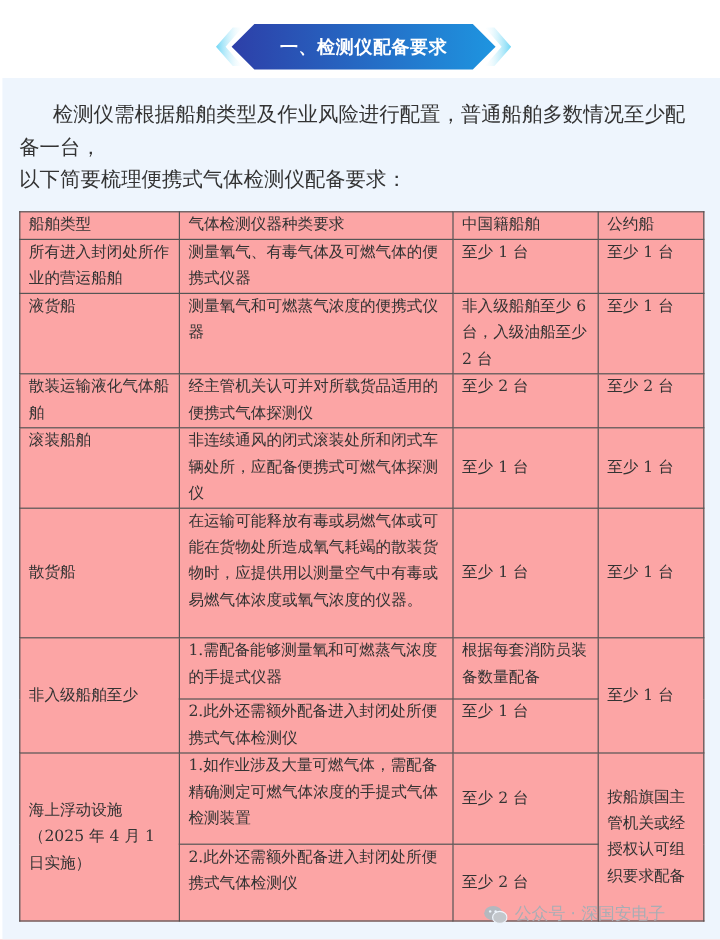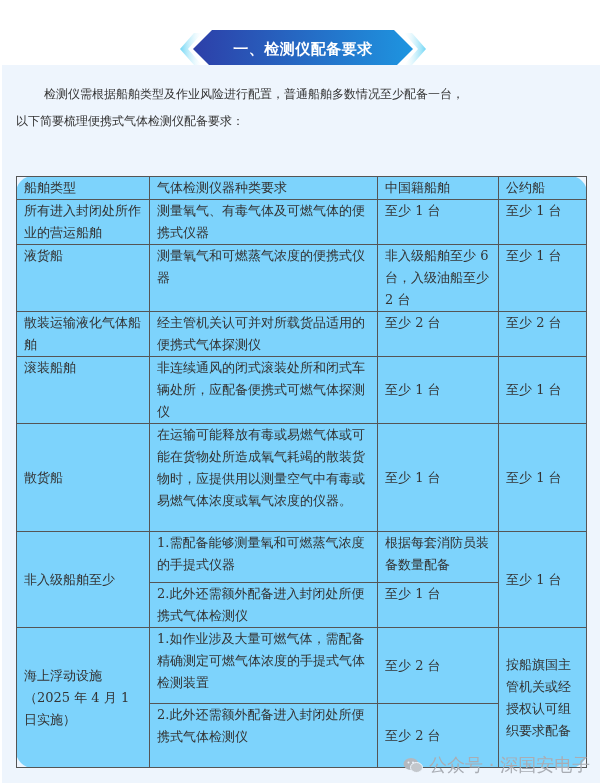--- a/index.html
+++ b/index.html
@@ -1,37 +1,37 @@
 <!DOCTYPE html>
 <html><head>
 <meta charset="utf-8">
 <style>
   html, body { margin:0; padding:0; }
   body { width:600px; height:783px; background:#ffffff; position:relative; overflow:hidden;
          font-family:"DejaVu Serif","Liberation Serif",serif; color:#222; }
-  .banner { position:absolute; left:180px; top:28px; width:246px; height:42px; }
+  .banner { position:absolute; left:180px; top:18px; width:246px; height:42px; }
   .banner svg { position:absolute; left:0; top:0; }
   .banner-title { position:absolute; left:0; top:0; width:246px; height:42px; line-height:42px;
                   text-align:center; color:#fff; font-family:"DejaVu Sans","Liberation Sans",sans-serif;
                   font-weight:bold; font-size:15px; letter-spacing:0.5px; }
   .panel { position:absolute; left:2px; top:65px; width:598px; height:718px; background:#eef5fd; }
   .intro { position:absolute; left:16px; top:82px; width:570px;
-           font-family:Liberation Mono, monospace; font-size:12px; line-height:27px; color:#333; }
+           font-family:Liberation Sans, sans-serif; font-size:17px; line-height:27px; color:#333; }
   .intro p { margin:0; }
   .indent { display:inline-block; width:28px; }
   .term-link { color:#5b6b9b; text-decoration:none; cursor:pointer; }
   .search-icon { display:inline-block; position:relative; width:8px; height:10px; vertical-align:top; margin:0 3px 0 2px; }
   .search-icon::before { content:""; position:absolute; left:0; top:2px; width:4px; height:4px; border:1.2px solid #8a97b8; border-radius:50%; }
   .search-icon::after { content:""; position:absolute; left:5px; top:7px; width:3px; height:1.2px; background:#8a97b8; transform:rotate(45deg); }
-  table.req { position:absolute; left:16px; top:176px; width:570px; border-collapse:collapse; background:#7dd3fc;
-              font-size:13px; line-height:22px; color:#333; table-layout:fixed;border-radius:17px; }
+  table.req { position:absolute; left:16px; top:176px; width:570px; border-collapse:collapse; background:#fca5a5;
+              font-size:13px; line-height:22px; color:#333; table-layout:fixed; }
   table.req td { border:1px solid #555; padding:0 7px; vertical-align:top; }
   table.req td.mid { vertical-align:middle; }
   .watermark { position:absolute; left:403px; top:753px; font-family:"DejaVu Sans","Liberation Sans",sans-serif;
-               font-size:18px; color:#a9adb4; display:flex; align-items:center; }
+               font-size:14px; color:#a9adb4; display:flex; align-items:center; }
   .wechat-icon { width:20px; height:16px; margin-right:6px; position:relative; }
 </style>
 </head>
 <body>
 
 <div class="banner">
   <svg width="246" height="42" viewBox="0 0 246 42">
     <defs>
       <linearGradient id="bg" x1="0" x2="1" y1="0" y2="0">
         <stop offset="0" stop-color="#2d3fa8"></stop>

